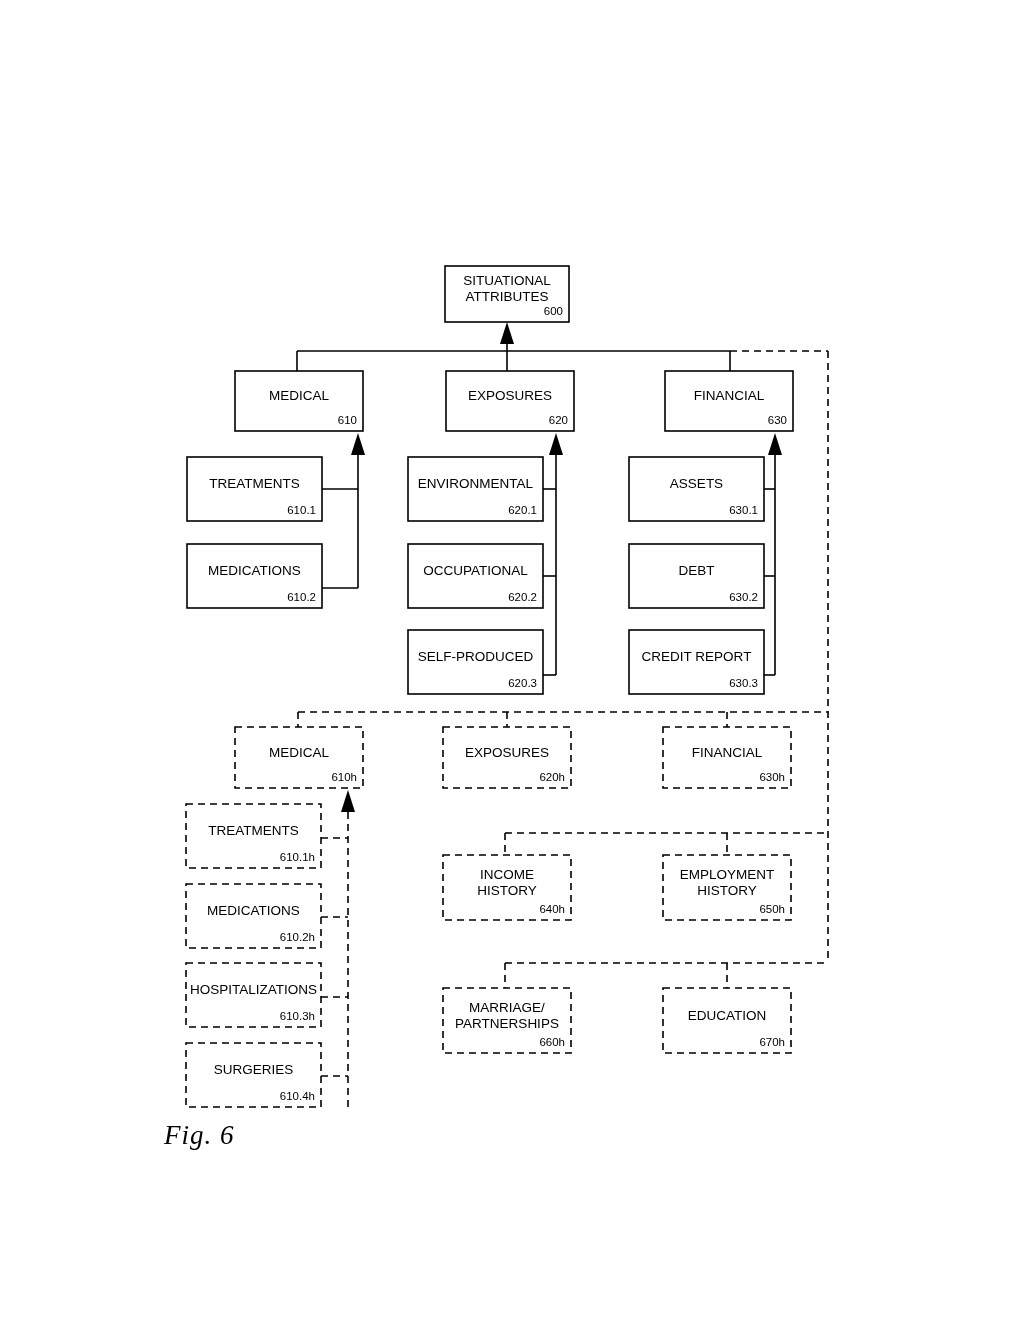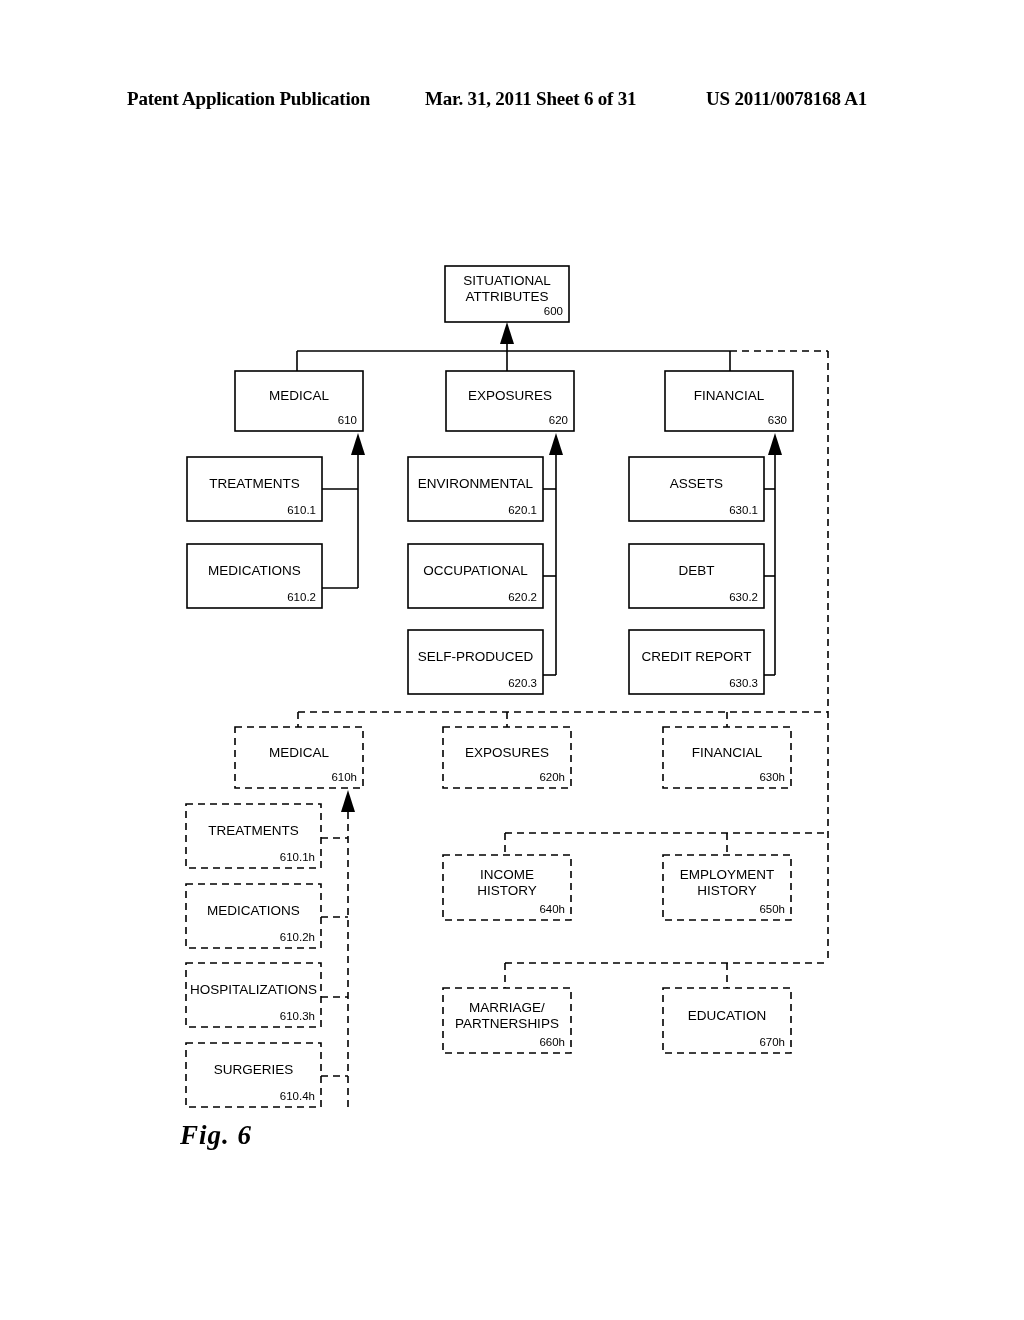--- a/index.html
+++ b/index.html
@@ -34,25 +34,25 @@
     color: #000;
     white-space: nowrap;
   }
   .hdr span { position: absolute; top: 0; }
   .hdr-pub   { left: 127px; }
   .hdr-date  { left: 425px; }
   .hdr-num   { left: 706px; }
 
   .figlabel {
     position: absolute;
-    left: 180px;
+    left: 164px;
     top: 1120px;
     font-family: "Liberation Serif", serif;
     font-style: italic;
-    font-weight: bold;
+    font-weight: normal;
     font-size: 27px;
     letter-spacing: 1px;
   }
 
   svg { position: absolute; top: 0; left: 0; }
   .bx-solid { fill: #ffffff; stroke: #000000; stroke-width: 1.6; }
   .bx-dash  { fill: #ffffff; stroke: #000000; stroke-width: 1.6;
               stroke-dasharray: 7 5; }
   .ln-solid { stroke: #000000; stroke-width: 1.6; fill: none; }
   .ln-dash  { stroke: #000000; stroke-width: 1.6; fill: none;
@@ -69,25 +69,20 @@
     font-size: 11.5px;
     text-anchor: end;
     fill: #000000;
   }
 </style>
 </head>
 <body>
 
 <div id="page">
 
-  <div class="hdr">
-    <span class="hdr-pub">Patent Application Publication</span>
-    <span class="hdr-date">Mar. 31, 2011  Sheet 6 of 31</span>
-    <span class="hdr-num">US 2011/0078168 A1</span>
-  </div>
 
   <svg width="1024" height="1320" viewBox="0 0 1024 1320">
 
     <g>
 
       <line class="ln-solid" x1="507" y1="351" x2="507" y2="336"></line>
       <polygon class="arrowhead" points="507,322 500,344 514,344"></polygon>
 
       <line class="ln-solid" x1="297" y1="351" x2="730" y2="351"></line>
 

